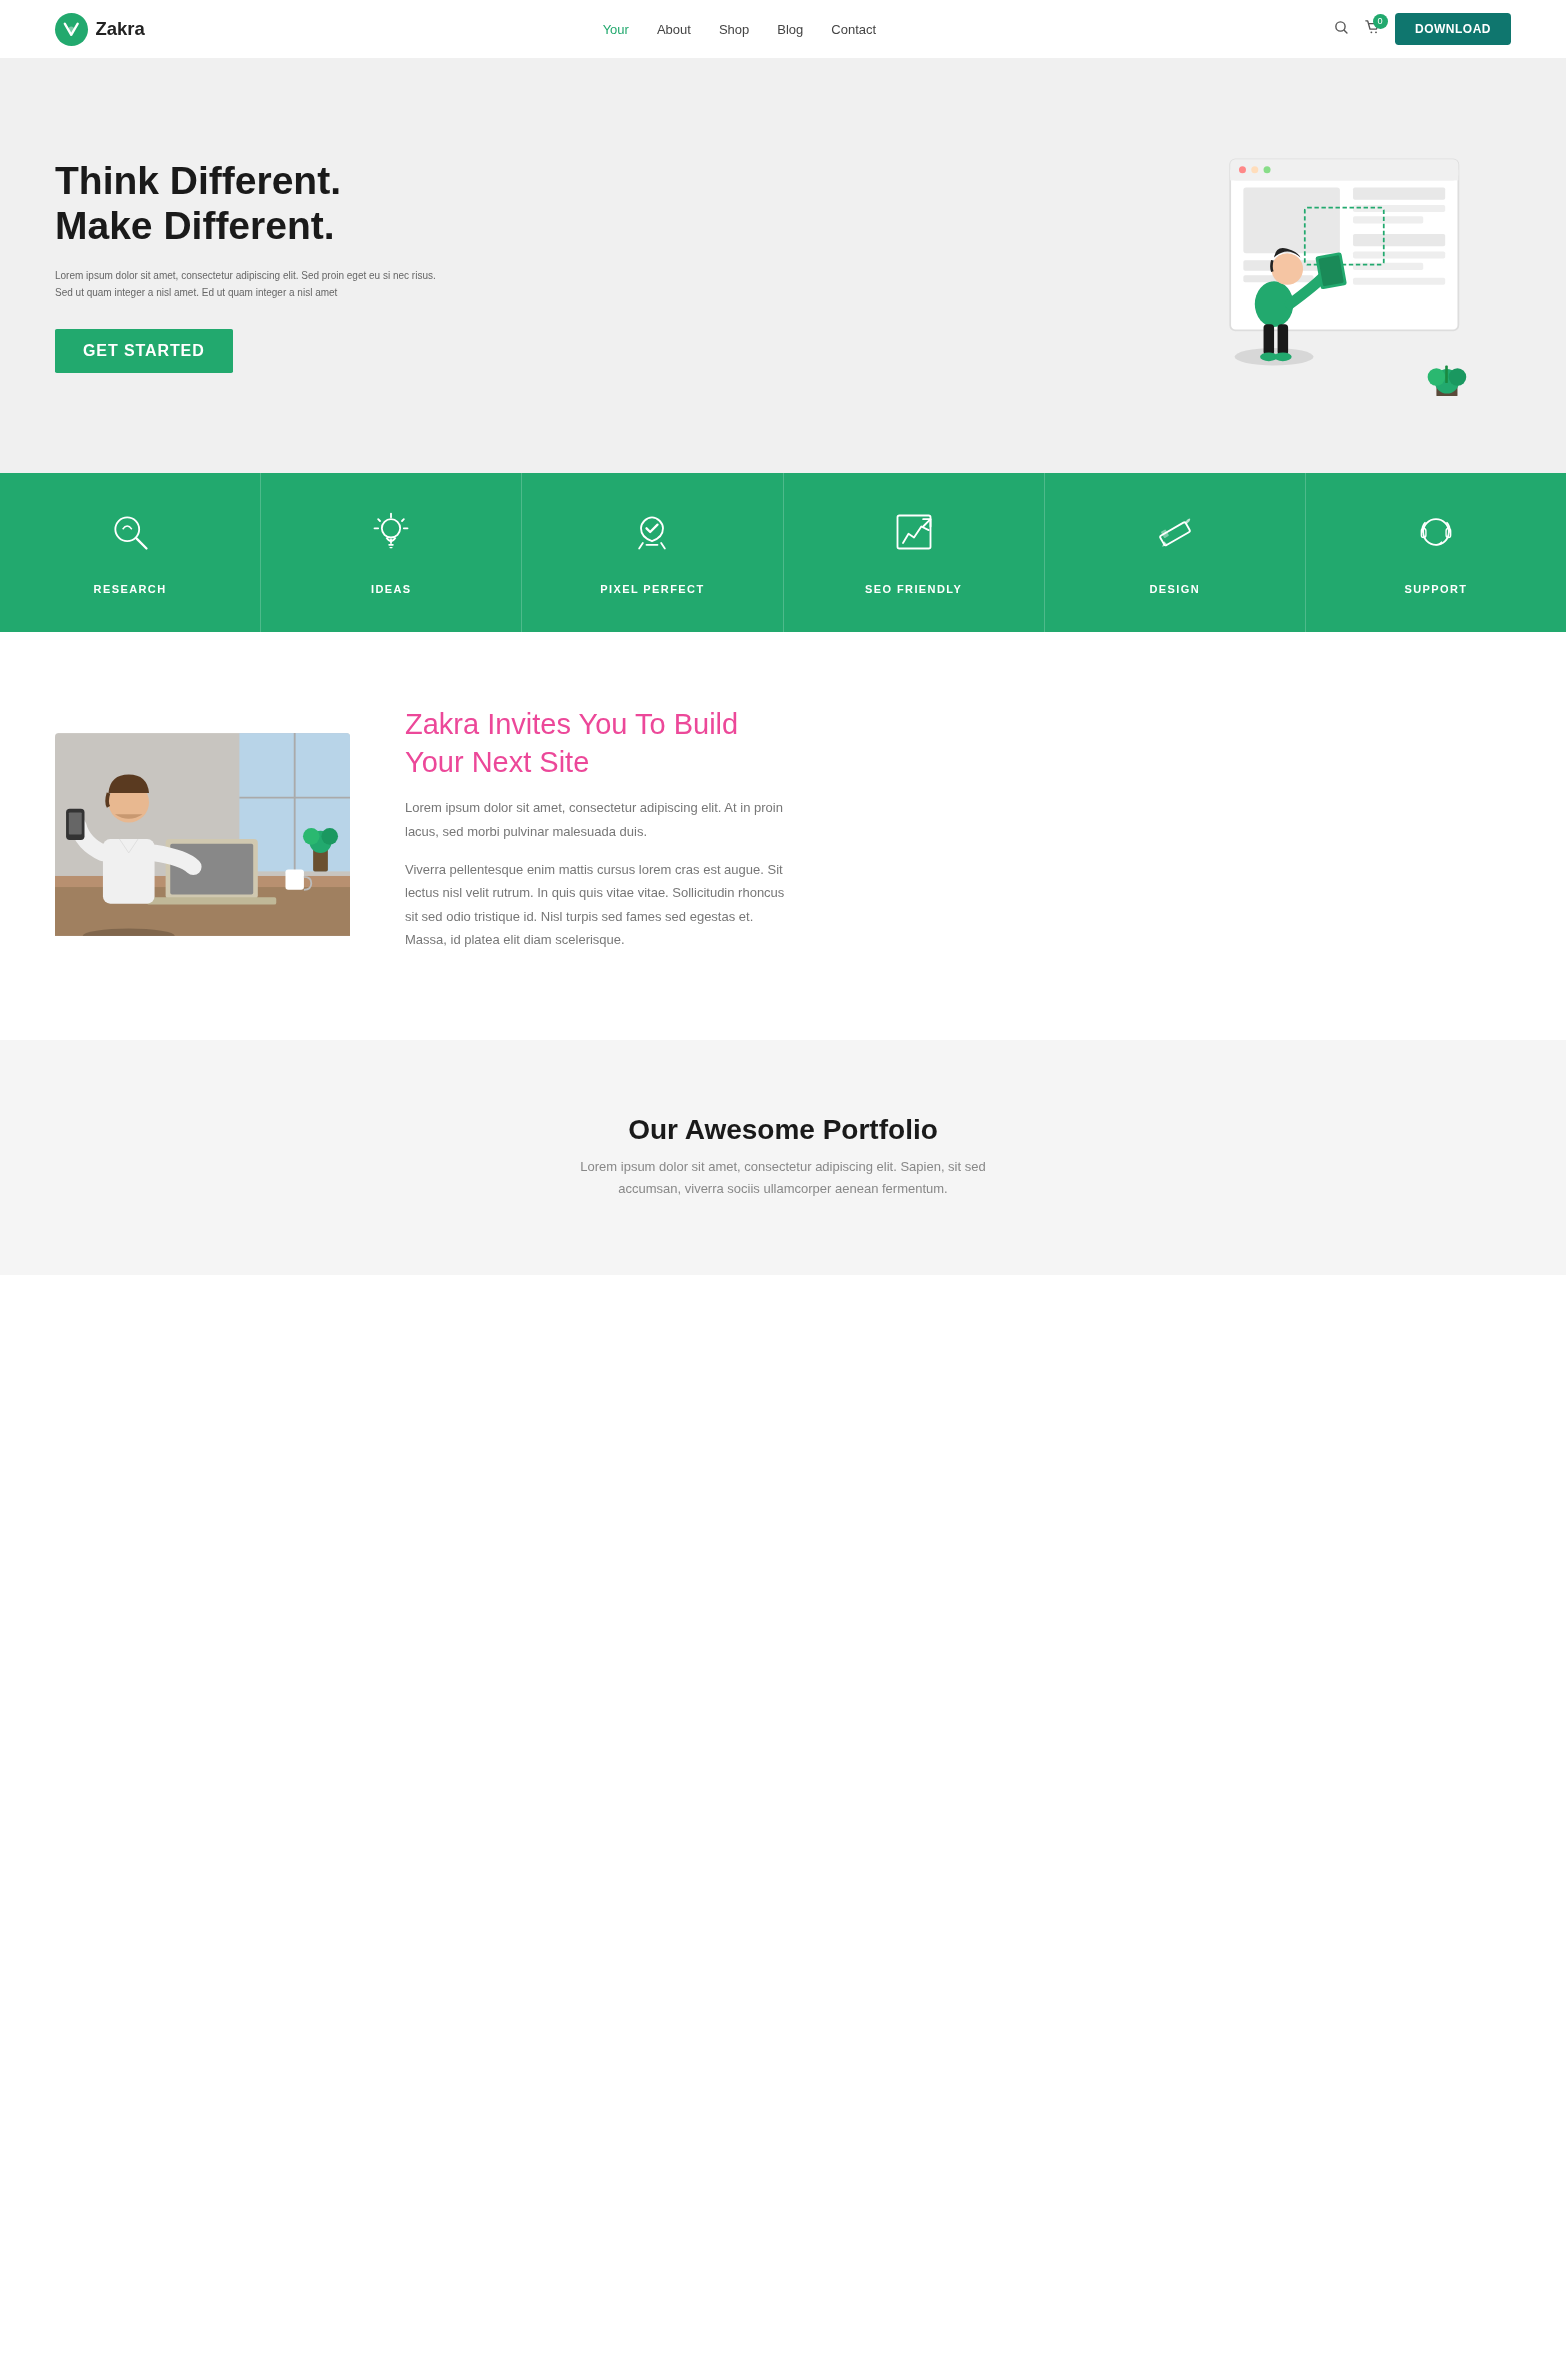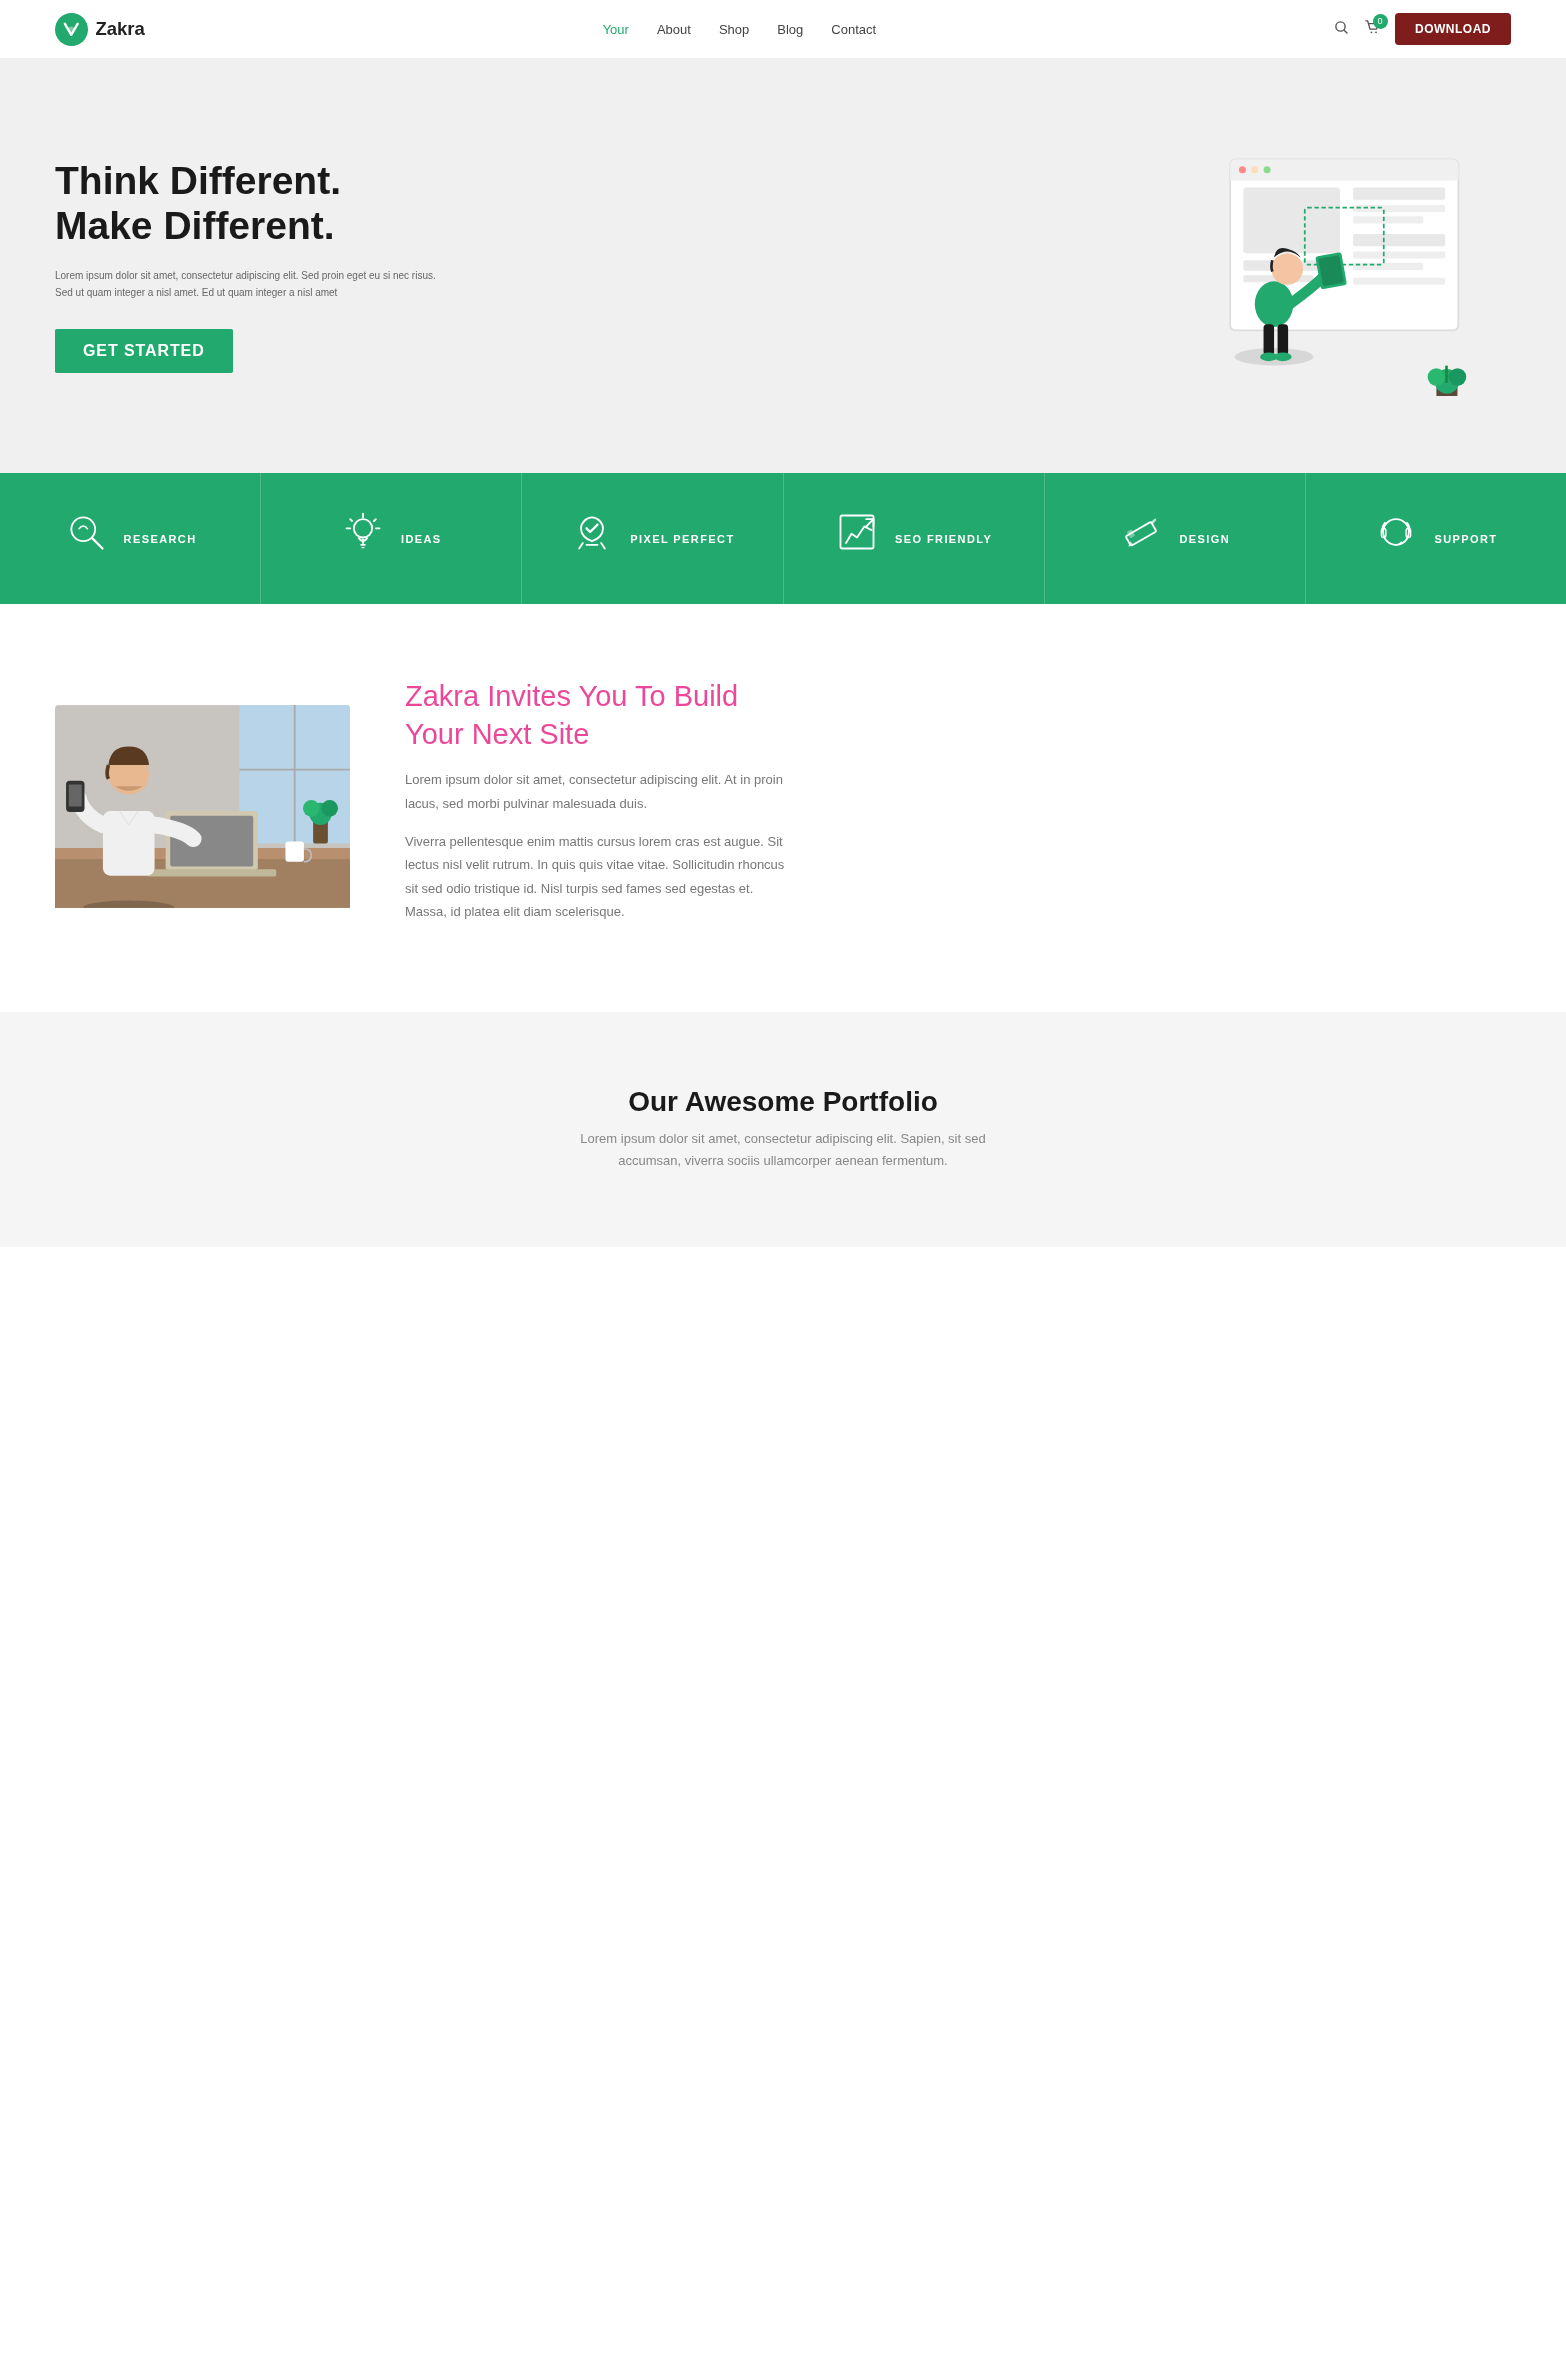--- a/index.html
+++ b/index.html
@@ -72,21 +72,21 @@
       color: #fff;
       border-radius: 50%;
       width: 14.8px;
       height: 14.8px;
       font-size: 9.2px;
       display: flex;
       align-items: center;
       justify-content: center;
     }
     .download-btn {
-      background: #7f1d1d;
+      background: #0f766e;
       color: #fff;
       border: none;
       border-radius: 3.7px;
       padding: 9.2px 20px;
       font-size: 12px;
       font-weight: 600;
       cursor: pointer;
       text-transform: uppercase;
       letter-spacing: 0.5px;
     }
@@ -137,20 +137,21 @@
 
     
     .features-strip {
       background: #22a96e;
       display: flex;
       align-items: stretch;
     }
     .feature-item {
       flex: 1;
       display: flex;
+      flex-direction: column;
       align-items: center;
       justify-content: center;
       padding: 37px 18.5px;
       border-right: 0.9px solid rgba(255,255,255,0.2);
       color: #fff;
       gap: 16px;
     }
     .feature-item:last-child { border-right: none; }
     .feature-label {
       font-size: 11px;

